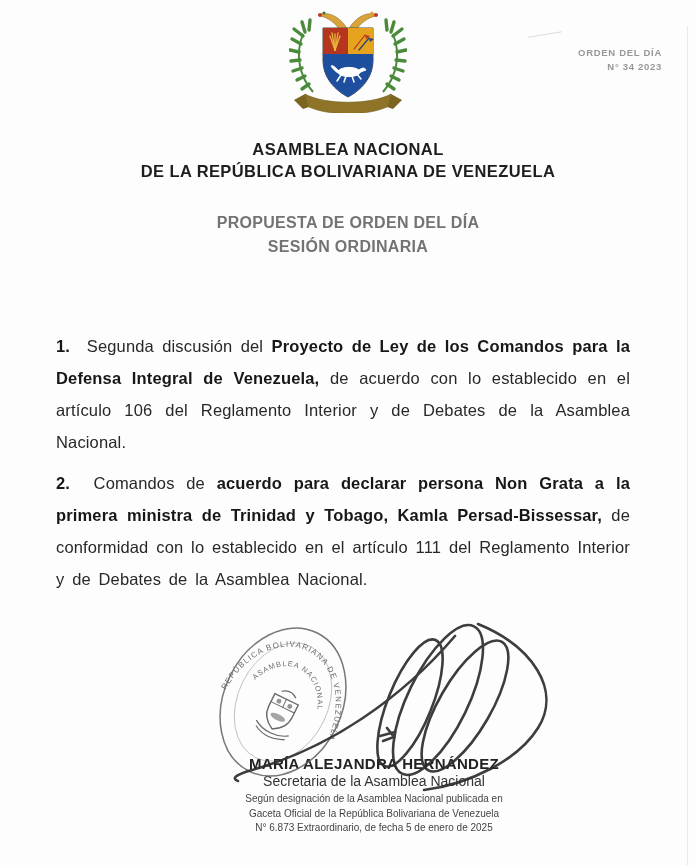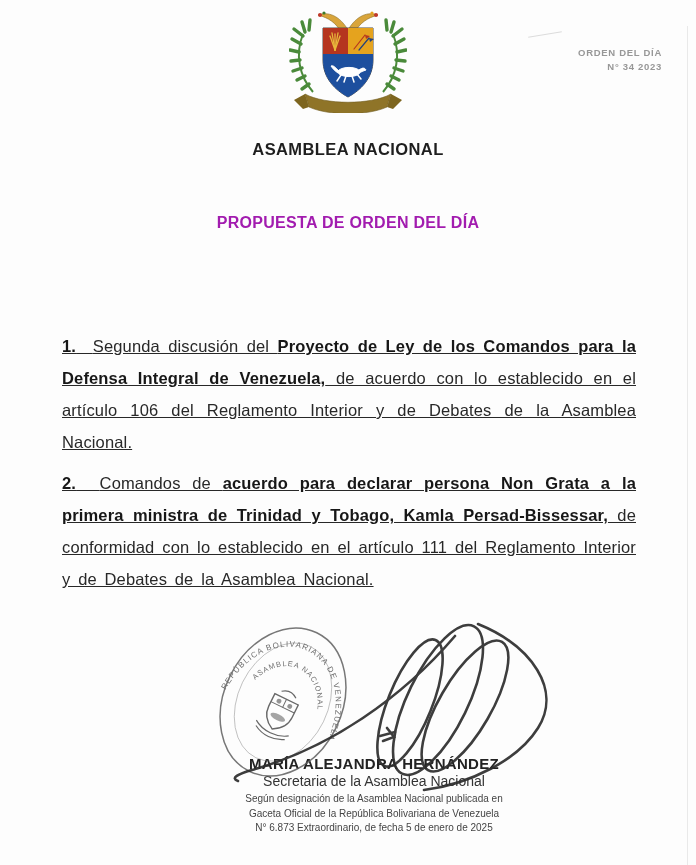--- a/index.html
+++ b/index.html
@@ -17,27 +17,27 @@
   }
   
   .emblem{position:absolute;left:289px;top:8px;}
   
   .doc-header{
     position:absolute;left:0;top:138px;width:696px;text-align:center;
     font-weight:700;font-size:16.5px;line-height:22px;letter-spacing:.4px;color:#1e1e1e;
   }
   .session-block{
     position:absolute;left:0;top:211px;width:696px;text-align:center;
-    font-weight:700;font-size:16px;line-height:24px;letter-spacing:.3px;color:#a21caf;
+    font-weight:700;font-size:16px;line-height:24px;letter-spacing:.3px;color:#737373;
   }
   
   .agenda{
-    position:absolute;left:62px;top:330px;width:574px;
+    position:absolute;left:56px;top:330px;width:574px;
     font-size:16.5px;line-height:32px;text-align:justify;
-    word-spacing:3px;letter-spacing:.15px;color:#282828;text-decoration:underline;
+    word-spacing:3px;letter-spacing:.15px;color:#282828;
   }
   .agenda-item{margin:0 0 9px 0;}
   .agenda-item b{color:#171717;}
   
   .sig-text{
     position:absolute;left:26px;top:755px;width:696px;text-align:center;z-index:1;
   }
   .sig-name{font-size:15px;font-weight:700;letter-spacing:.3px;line-height:18px;color:#222;}
   .sig-role{font-size:14px;line-height:17px;color:#333;}
   .sig-notes{font-size:10px;line-height:14.5px;color:#454545;margin-top:2px;}
@@ -134,24 +134,26 @@
     </g>
   </svg>
 
   <div class="order-ref">
     <div>ORDEN DEL DÍA</div>
     <div>N° 34 2023</div>
   </div>
 
   <div class="doc-header">
     <div>ASAMBLEA NACIONAL</div>
+    <div>DE LA REPÚBLICA BOLIVARIANA DE VENEZUELA</div>
   </div>
 
   <div class="session-block">
     <div>PROPUESTA DE ORDEN DEL DÍA</div>
+    <div>SESIÓN ORDINARIA</div>
   </div>
 
   <div class="agenda">
     <p class="agenda-item"><b>1.</b>&nbsp; <span>Segunda discusión del </span><b>Proyecto de Ley de los Comandos para la Defensa Integral de Venezuela,</b><span> de acuerdo con lo establecido en el artículo 106 del Reglamento Interior y de Debates de la Asamblea Nacional.</span></p>
     <p class="agenda-item"><b>2.</b>&nbsp; <span>Comandos de </span><b>acuerdo para declarar persona Non Grata a la primera ministra de Trinidad y Tobago, Kamla Persad-Bissessar,</b><span> de conformidad con lo establecido en el artículo 111 del Reglamento Interior y de Debates de la Asamblea Nacional.</span></p>
   </div>
 
   <div class="sig-text">
     <div class="sig-name">MARÍA ALEJANDRA HERNÁNDEZ</div>
     <div class="sig-role">Secretaria de la Asamblea Nacional</div>

